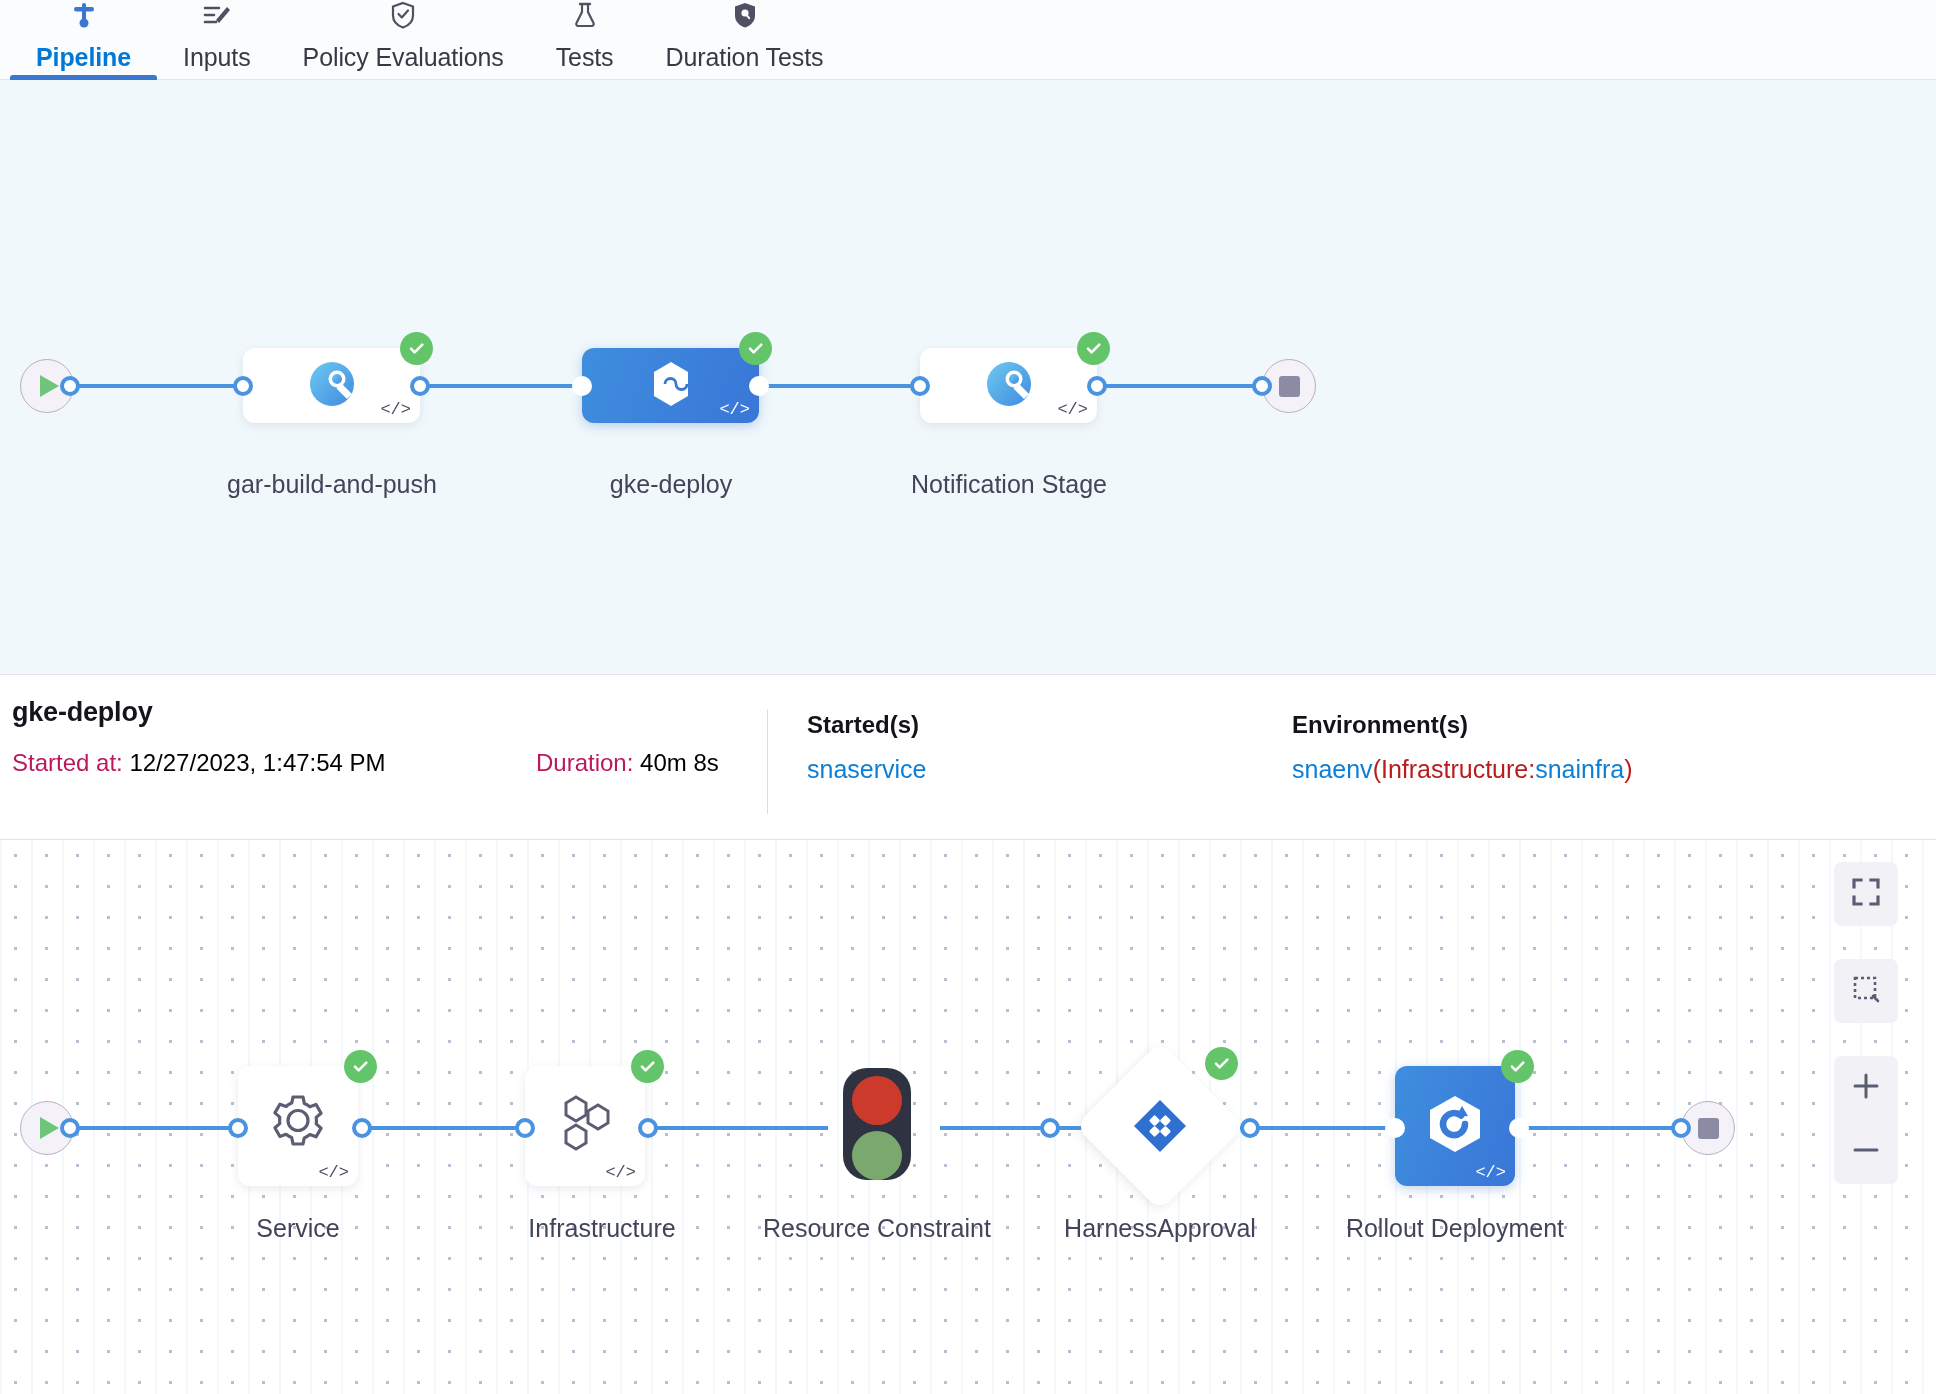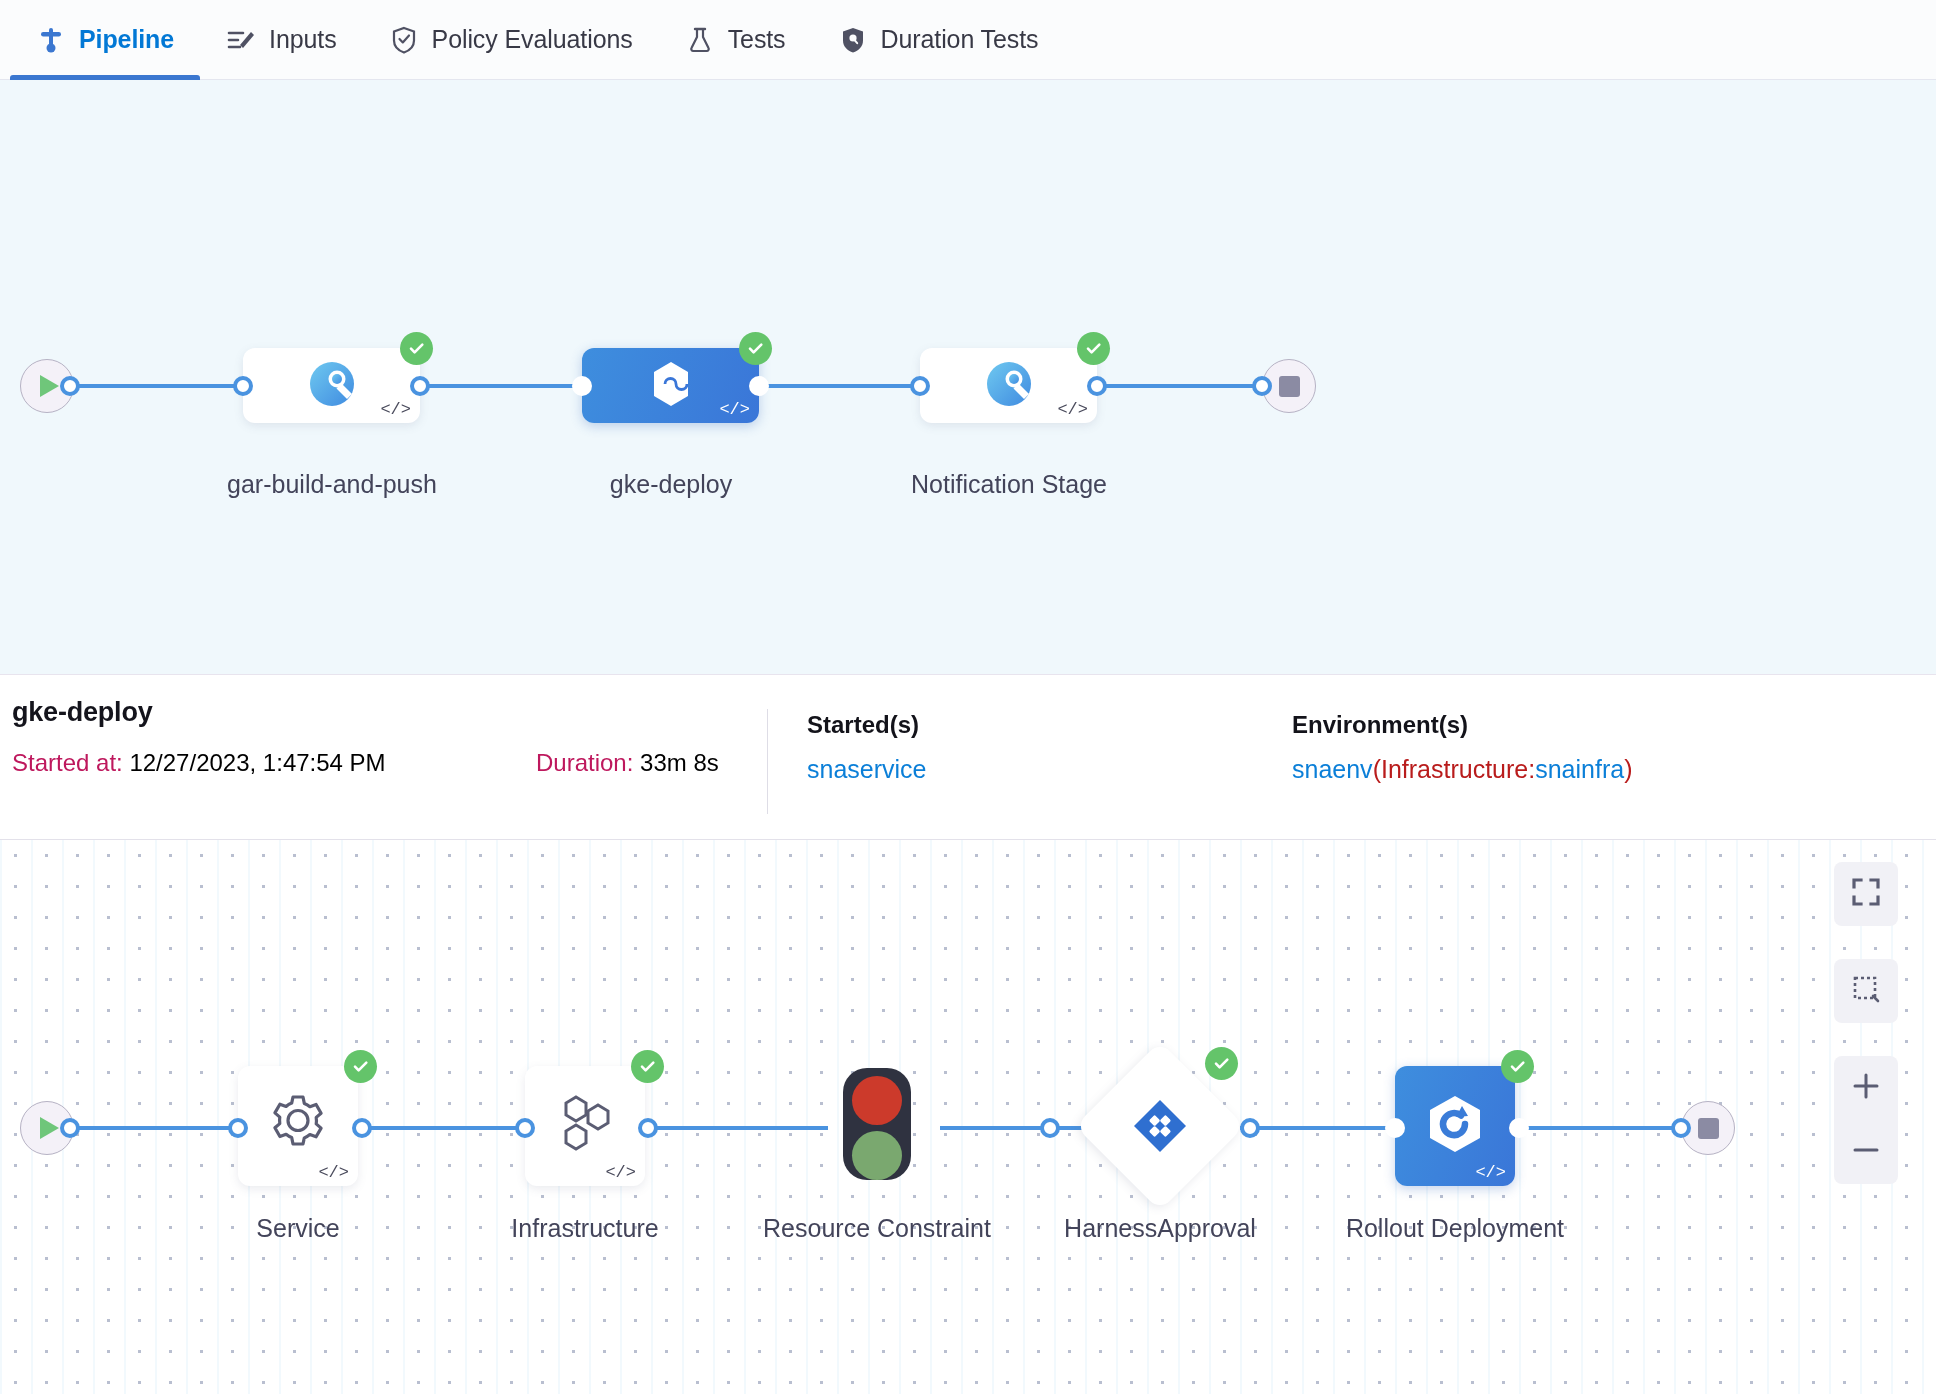--- a/index.html
+++ b/index.html
@@ -22,20 +22,21 @@
     gap: 0px;
   }
   .tab {
     display: flex;
     align-items: center;
     gap: 13px;
     height: 80px;
     padding: 0 26px;
     cursor: pointer;
     position: relative;
+    flex-direction: column;
   }
   .tab-label {
     font-size: 25px;
     color: #383946;
     white-space: nowrap;
     letter-spacing: -0.1px;
   }
   .tab.active .tab-label { color: #0278d5; font-weight: bold; }
   .tab.active::after {
     content: "";
@@ -344,21 +345,21 @@
 <div class="detail-bar">
   <div class="detail-title">gke-deploy</div>
 
   <div class="detail-started">
     <span class="muted">Started at:</span>
     <span>12/27/2023, 1:47:54 PM</span>
   </div>
 
   <div class="detail-duration">
     <span class="muted">Duration:</span>
-    <span>33m 8s</span>
+    <span>40m 8s</span>
   </div>
 
   <div class="vdiv"></div>
 
   <div class="col-service">
     <div class="col-head">Started(s)</div>
     <div class="col-val">snaservice</div>
   </div>
 
   <div class="col-env">
@@ -409,21 +410,21 @@
     </span>
     <span class="code-mark">&lt;/&gt;</span>
   </div>
   <div class="status-badge" style="left:631px; top:210px;">
     <svg width="19" height="19" viewBox="0 0 19 19">
         <path d="M4 9.6l3.6 3.7L15.3 5.6" fill="none" stroke="#fff" stroke-width="2.6" stroke-linecap="round" stroke-linejoin="round"></path>
       </svg>
   </div>
   <div class="port" style="left:515px; top:278px;"></div>
   <div class="port" style="left:638px; top:278px;"></div>
-  <div class="node-label" style="left:465px; top:372px; width:240px;">Infrastructure</div>
+  <div class="node-label" style="left:482px; top:372px; width:240px;">Infrastructure</div>
 
   <div class="traffic-light" style="left:843px; top:228px;">
     <div class="tl-lamp tl-red"></div>
     <div class="tl-lamp tl-green"></div>
   </div>
   <div class="node-label" style="left:757px; top:372px; width:240px;">Resource Constraint</div>
 
   <div class="diamond-node" style="left:1100px; top:226px;"></div>
   <div class="diamond-icon" style="left:1132px; top:258px;">
     <svg width="56" height="56" viewBox="0 0 56 56">

